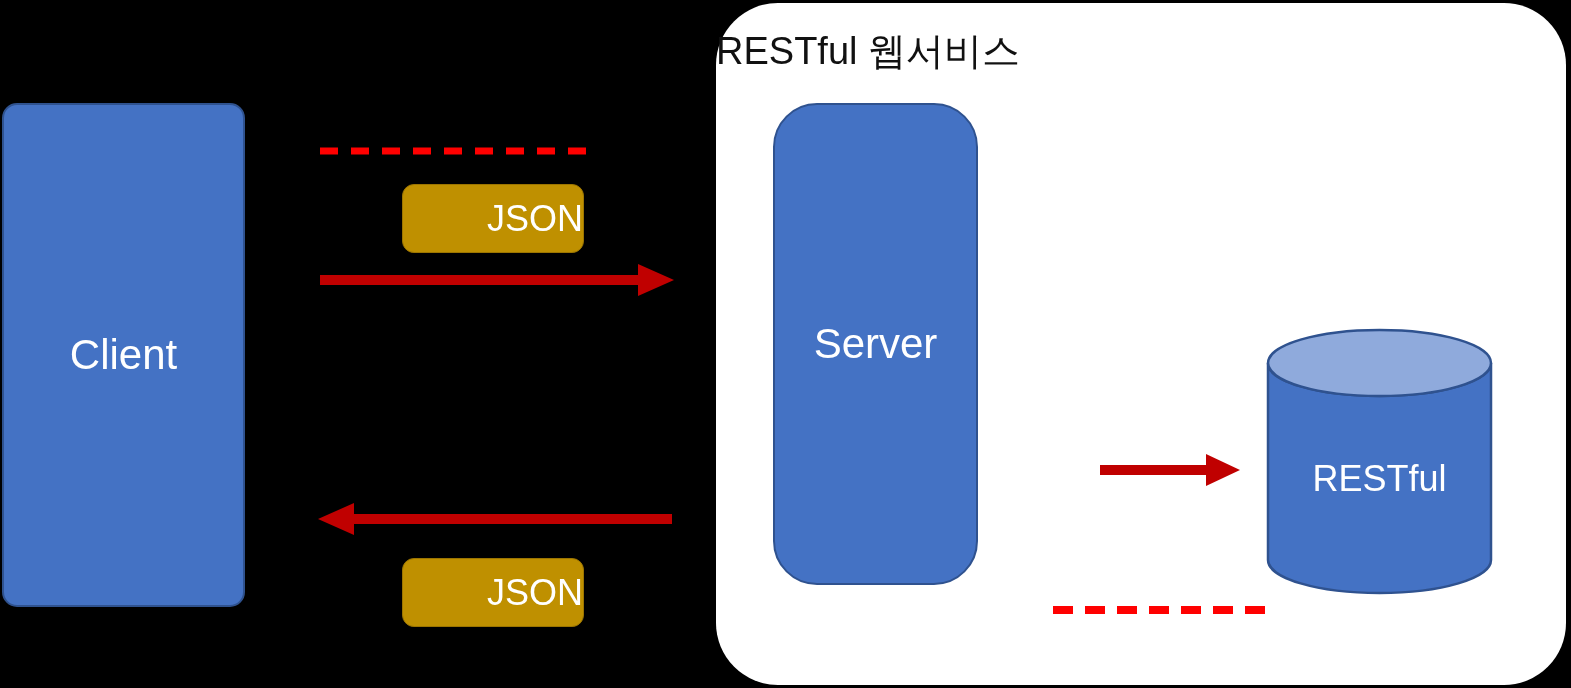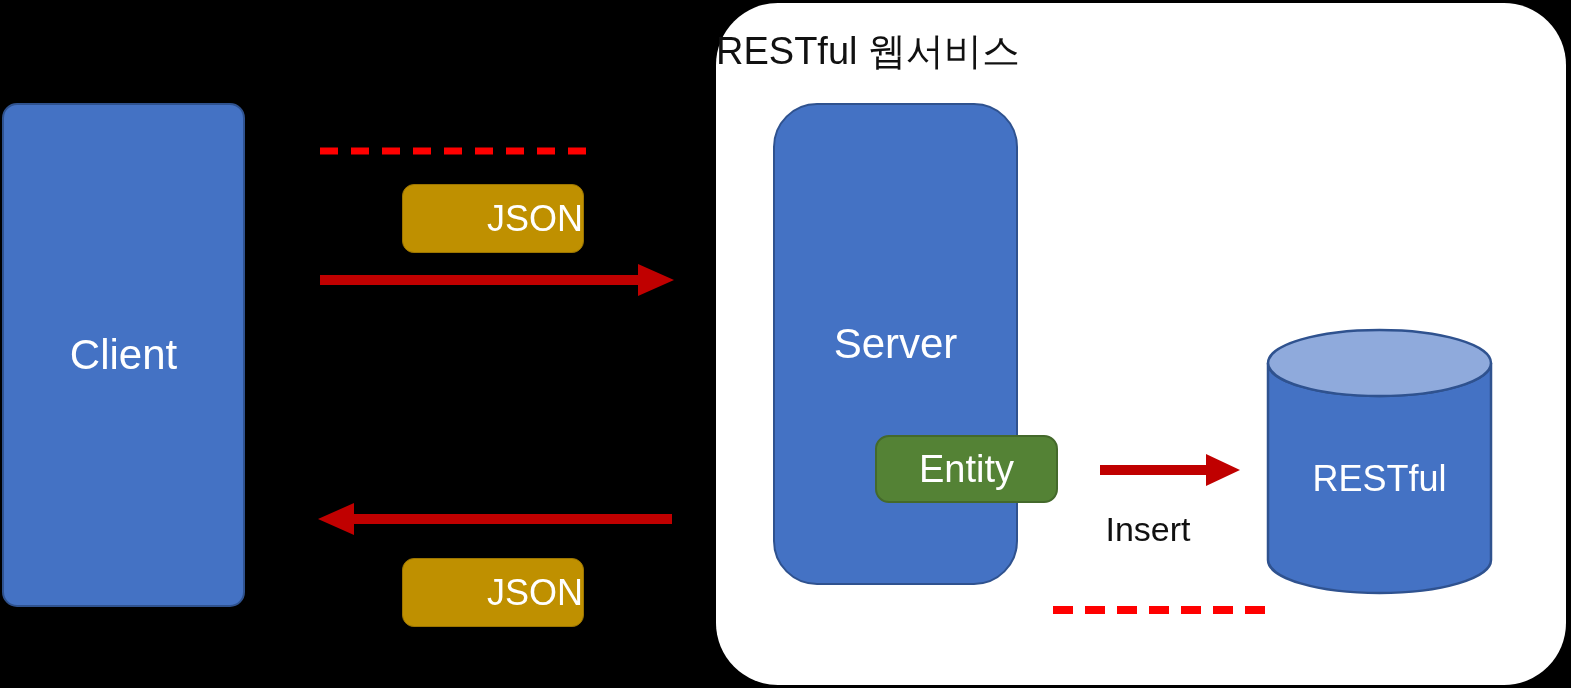--- a/index.html
+++ b/index.html
@@ -34,21 +34,21 @@
   .overlay{position:absolute;left:0;top:0;width:1571px;height:688px;z-index:2;}
   .node{
     position:absolute;display:flex;align-items:center;justify-content:center;
     color:var(--text-light);z-index:3;box-sizing:border-box;text-align:center;
   }
   .client{
     left:2px;top:103px;width:243px;height:504px;font-size:42px;
     background:var(--node-blue);border:2px solid var(--node-blue-border);border-radius:15px;
   }
   .server{
-    left:773px;top:103px;width:245px;height:482px;font-size:42px;
+    left:773px;top:103px;width:205px;height:482px;font-size:42px;
     background:var(--node-blue);border:2px solid var(--node-blue-border);border-radius:44px;
   }
   .entity{
     left:875px;top:435px;width:183px;height:68px;font-size:38px;
     background:var(--green);border:2px solid var(--green-border);border-radius:14px;
   }
   .json{
     position:absolute;display:flex;align-items:center;justify-content:flex-end;
     width:182px;height:69px;font-size:36px;color:var(--text-light);z-index:3;
     background:var(--gold);border:1px solid var(--gold-border);border-radius:12px;
@@ -117,23 +117,19 @@
   </div>
 
   <div class="json json-response">
     <span>JSON</span>
   </div>
 
   <div class="node server">
     <span>Server</span>
   </div>
 
-  <div class="node entity">
-    <span>Entity</span>
-  </div>
 
   <div class="db-label">RESTful</div>
 
   <div class="insert-note">
-    <div>Insert</div>
   </div>
 
 </div>
 
 </body></html>

